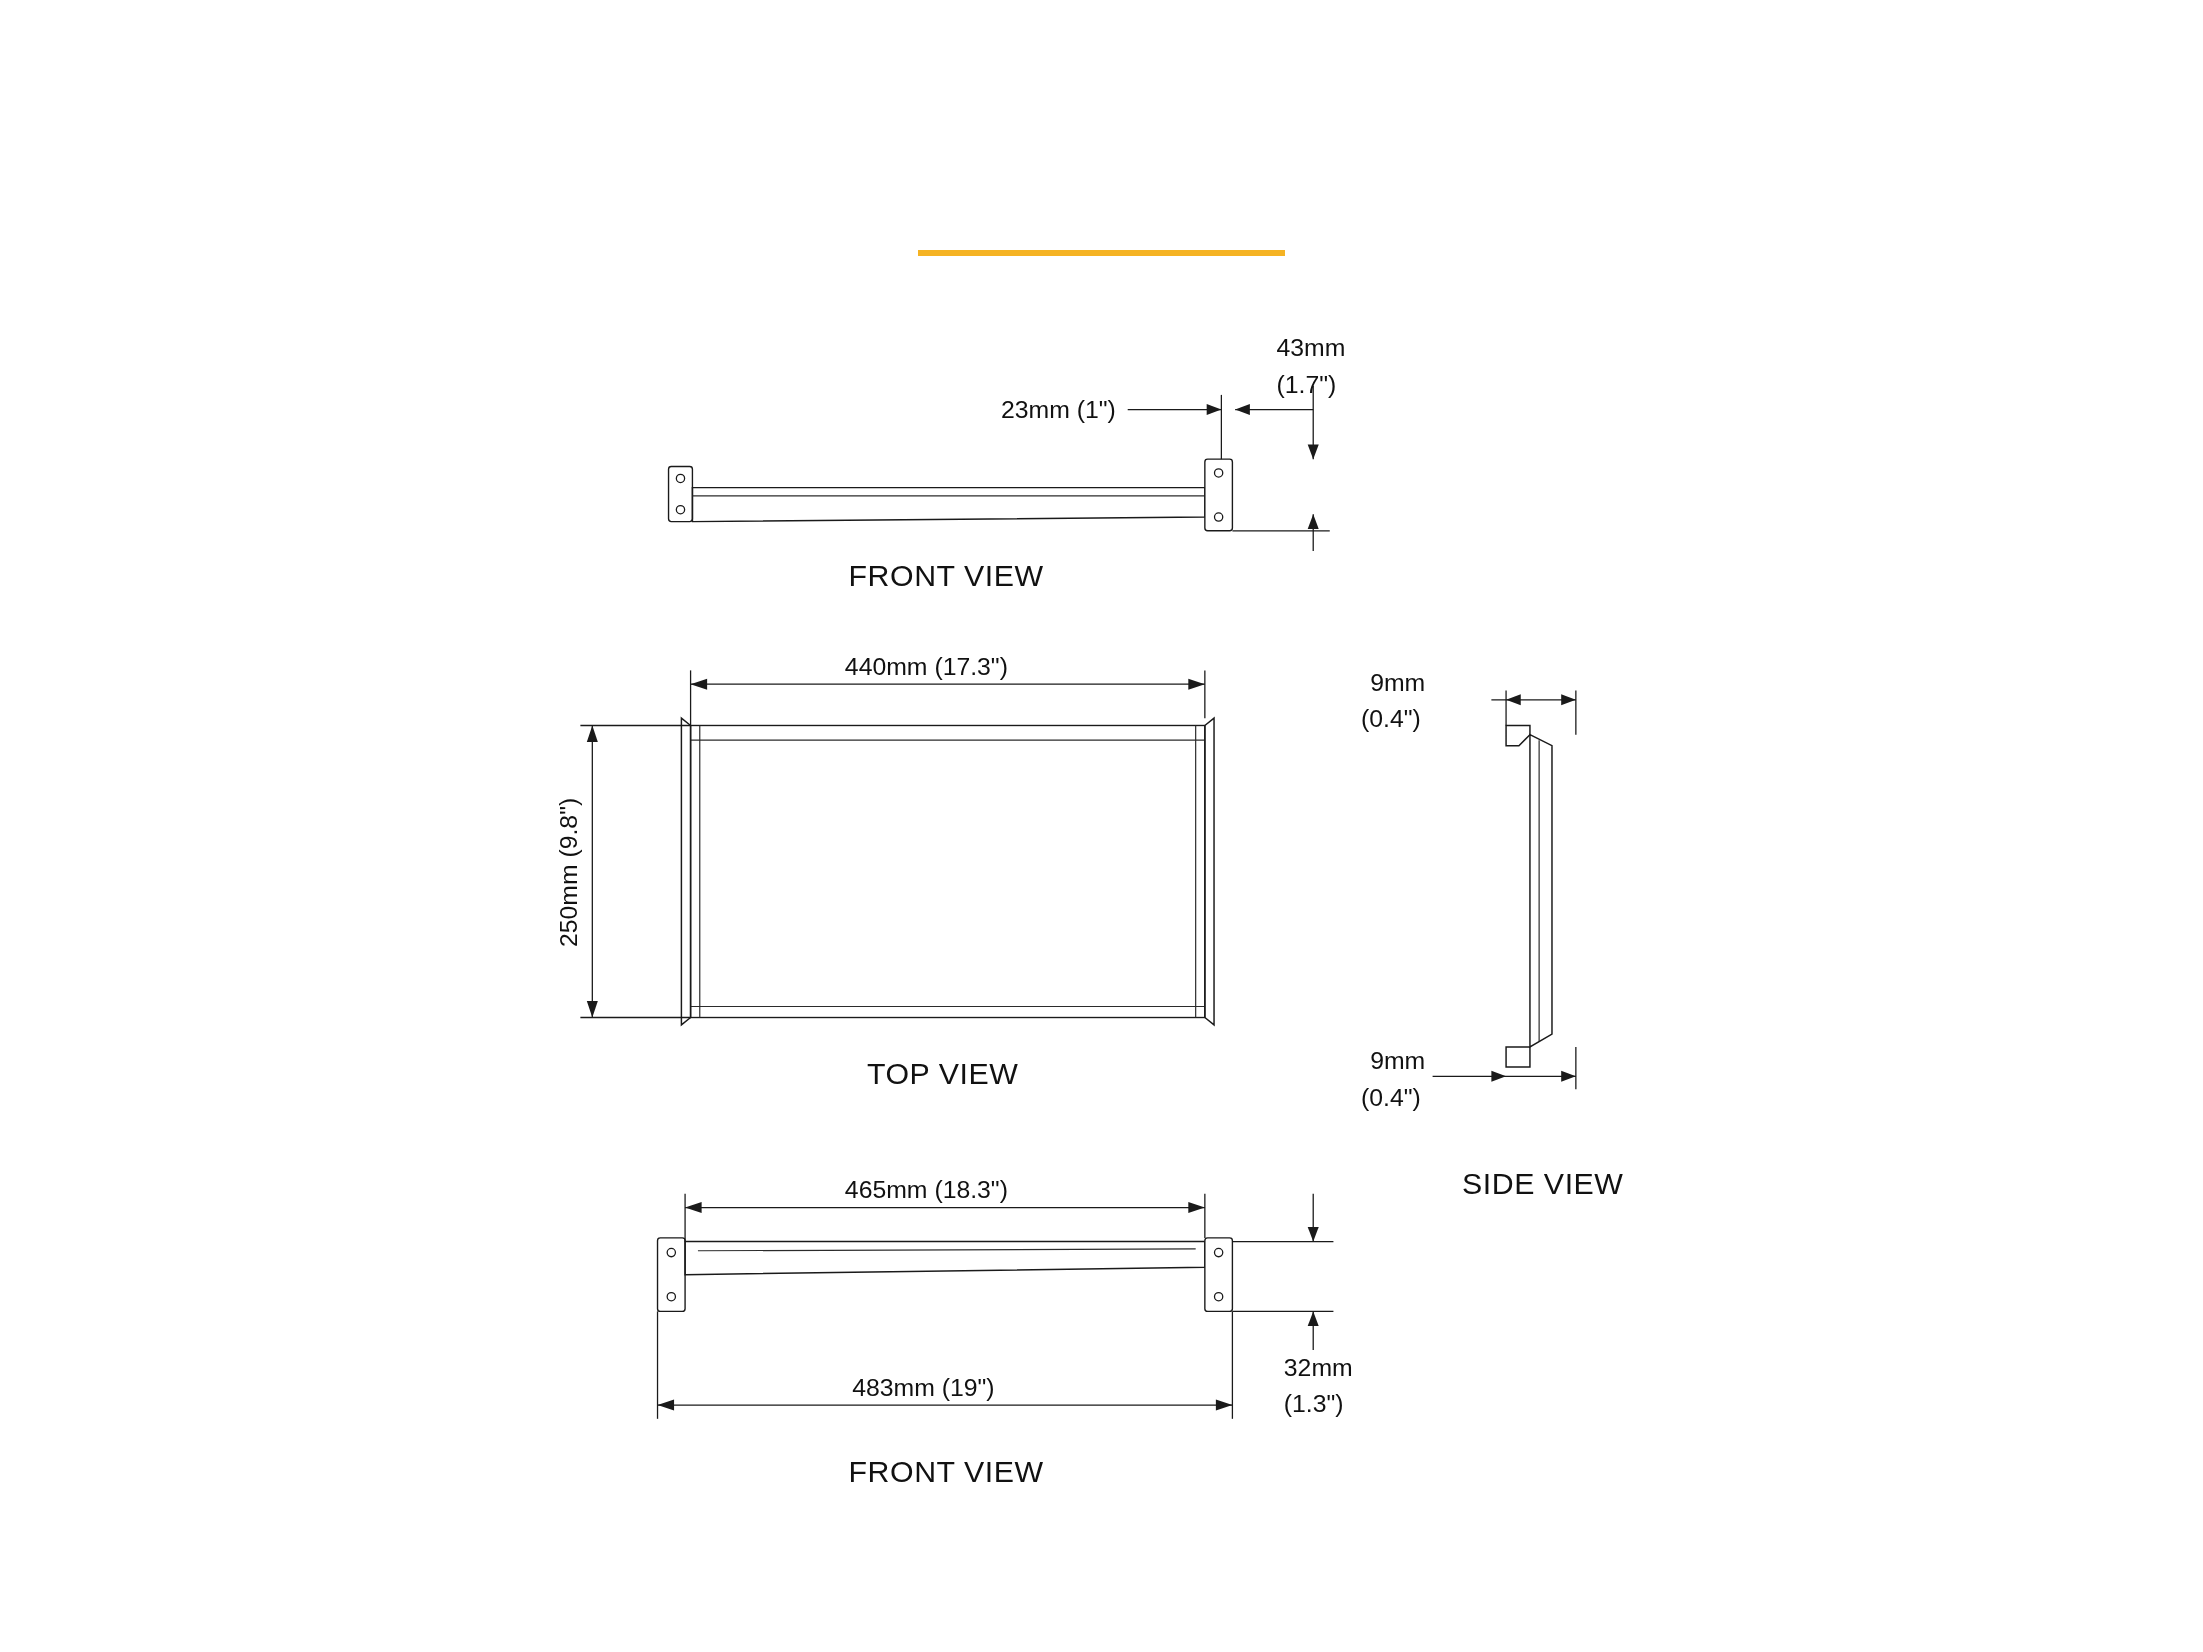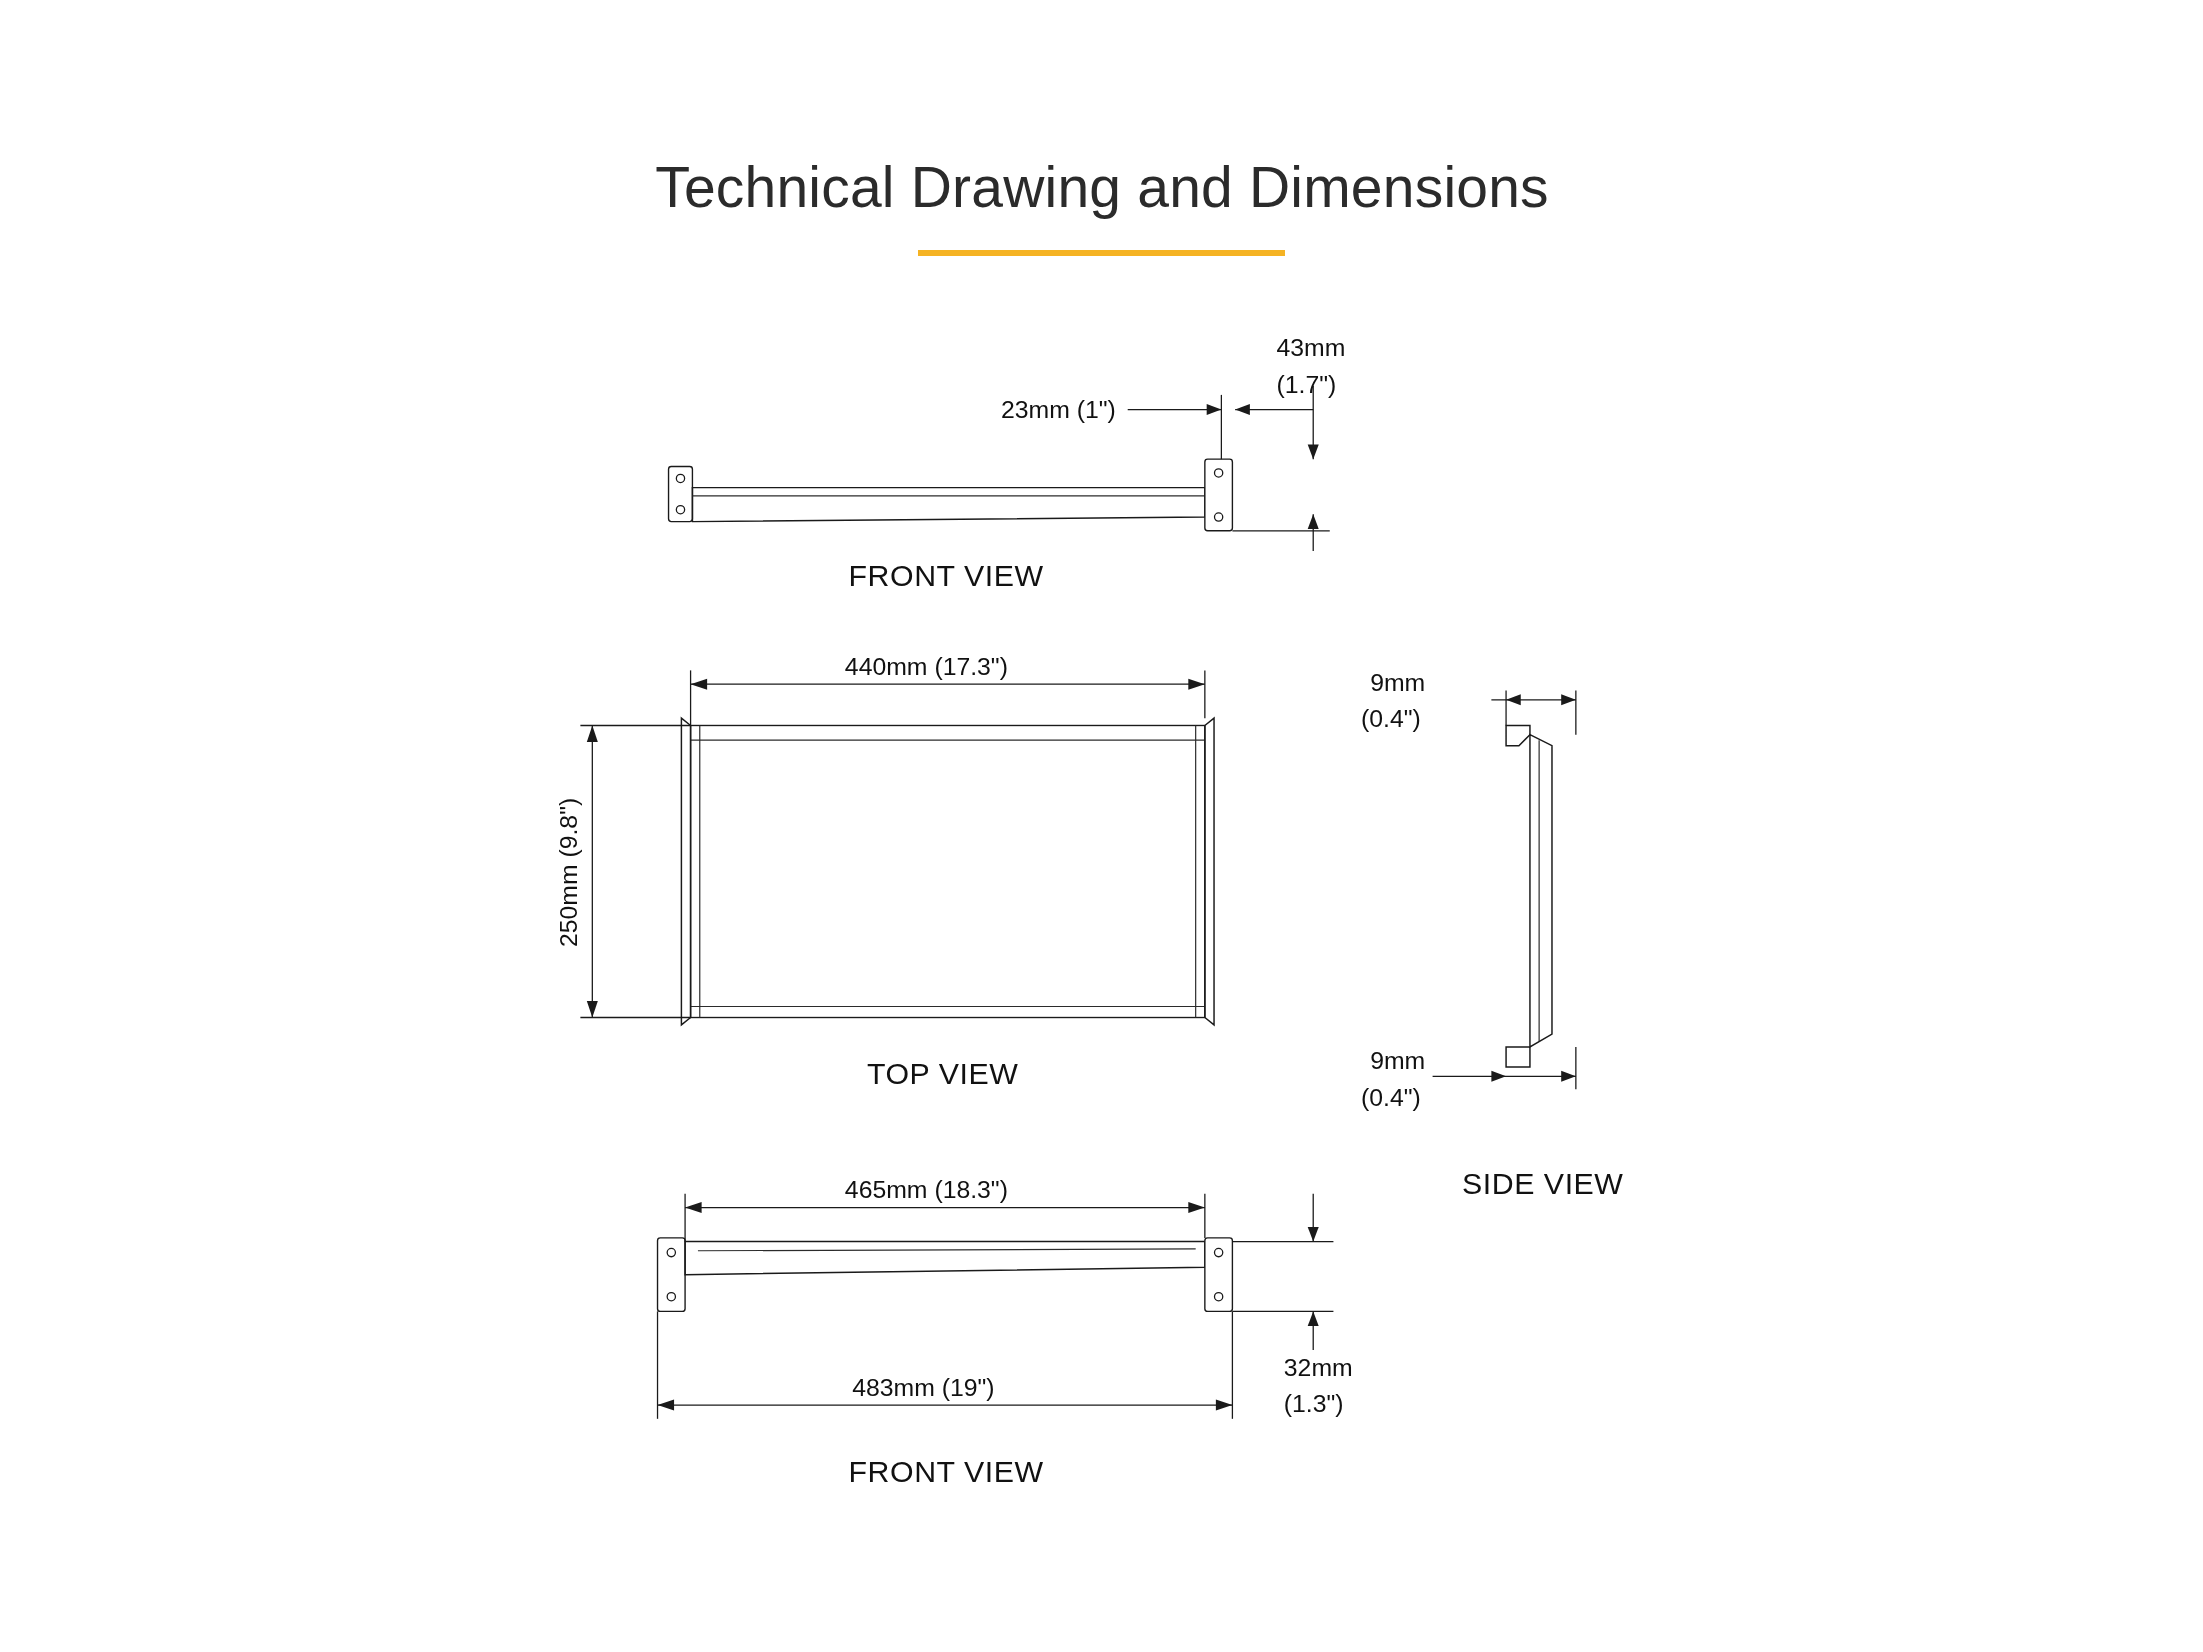--- a/index.html
+++ b/index.html
@@ -63,21 +63,20 @@
   .ln { stroke: #1a1a1a; stroke-width: 1.6; fill: none; }
   .ln-thin { stroke: #2b2b2b; stroke-width: 1.3; fill: none; }
   .ln-ext { stroke: #1a1a1a; stroke-width: 1.4; fill: none; }
   .fillwhite { fill: #ffffff; stroke: #1a1a1a; stroke-width: 1.5; }
 </style>
 </head>
 <body>
 
 <div id="canvas">
 
-  <div class="title">Technical Drawing and Dimensions</div>
   <div class="title-underline"></div>
 
   <div class="svg-wrap">
     <svg width="2204" height="1653" viewBox="0 0 2400 1800" xmlns="http://www.w3.org/2000/svg">
 
       <g>
 
         <rect class="fillwhite" x="728" y="508" width="26" height="60" rx="3"></rect>
         <circle cx="741" cy="521" r="4.5" fill="none" stroke="#1a1a1a" stroke-width="1.4"></circle>
         <circle cx="741" cy="555" r="4.5" fill="none" stroke="#1a1a1a" stroke-width="1.4"></circle>

